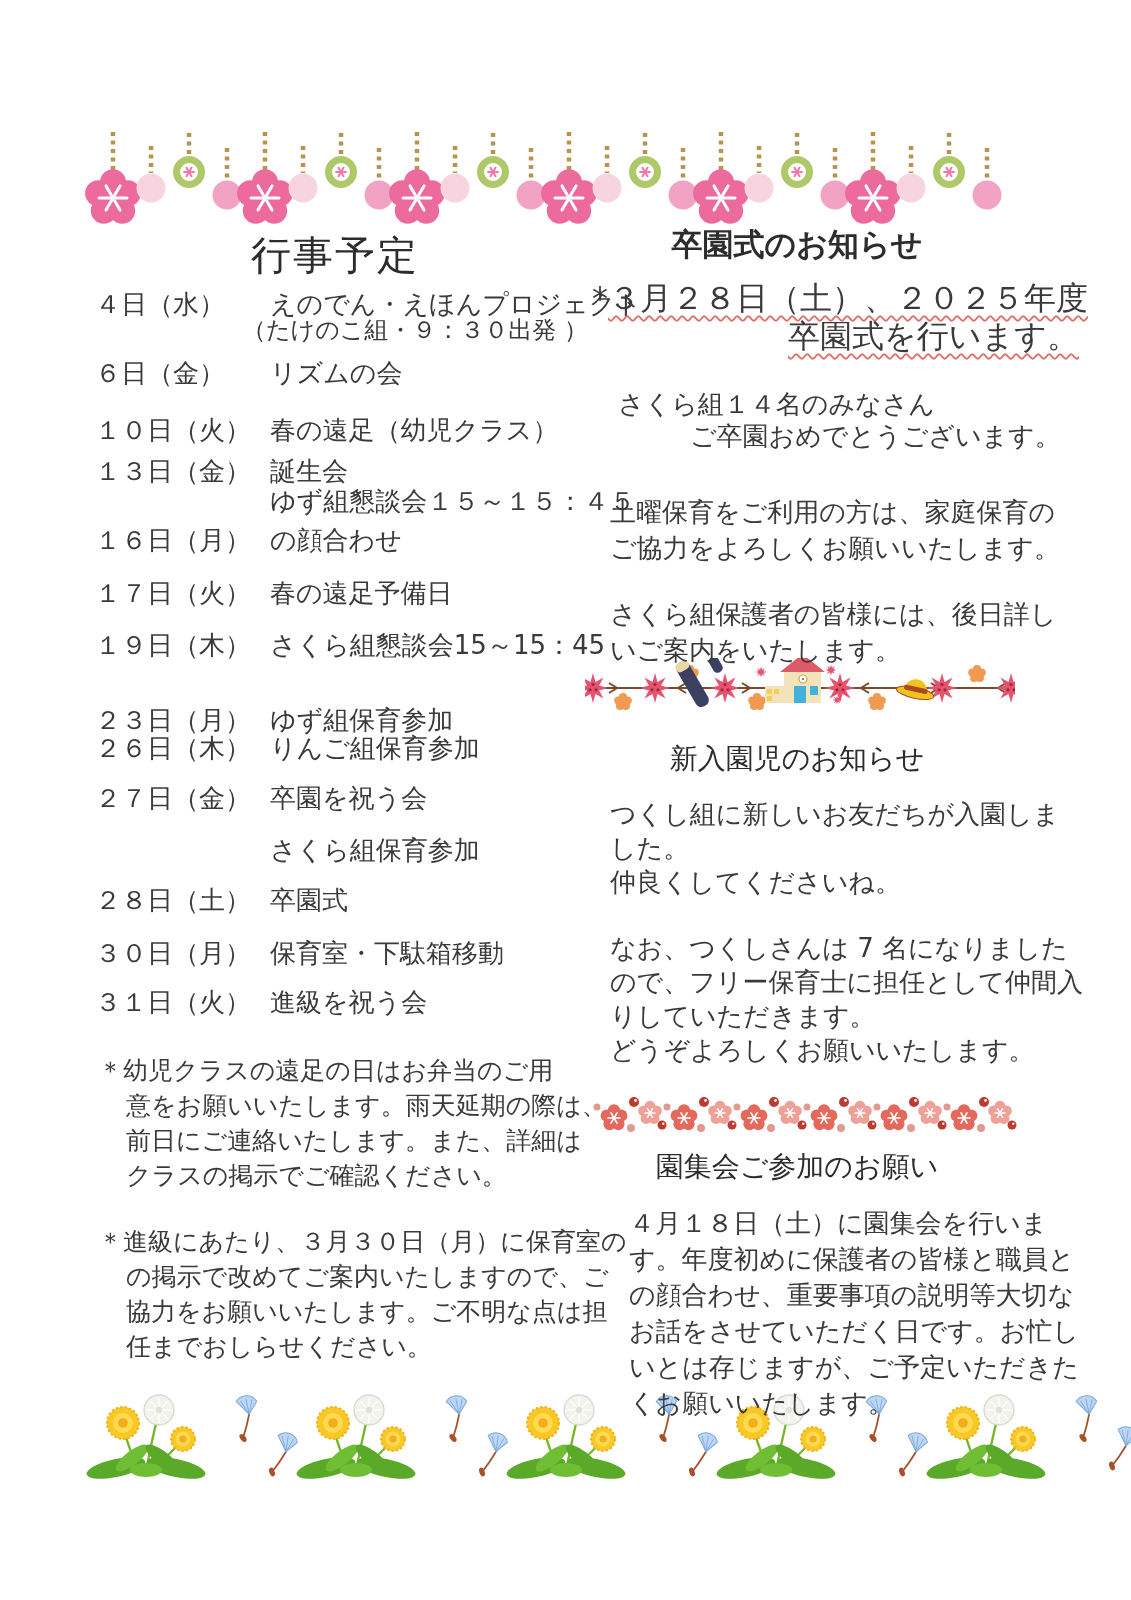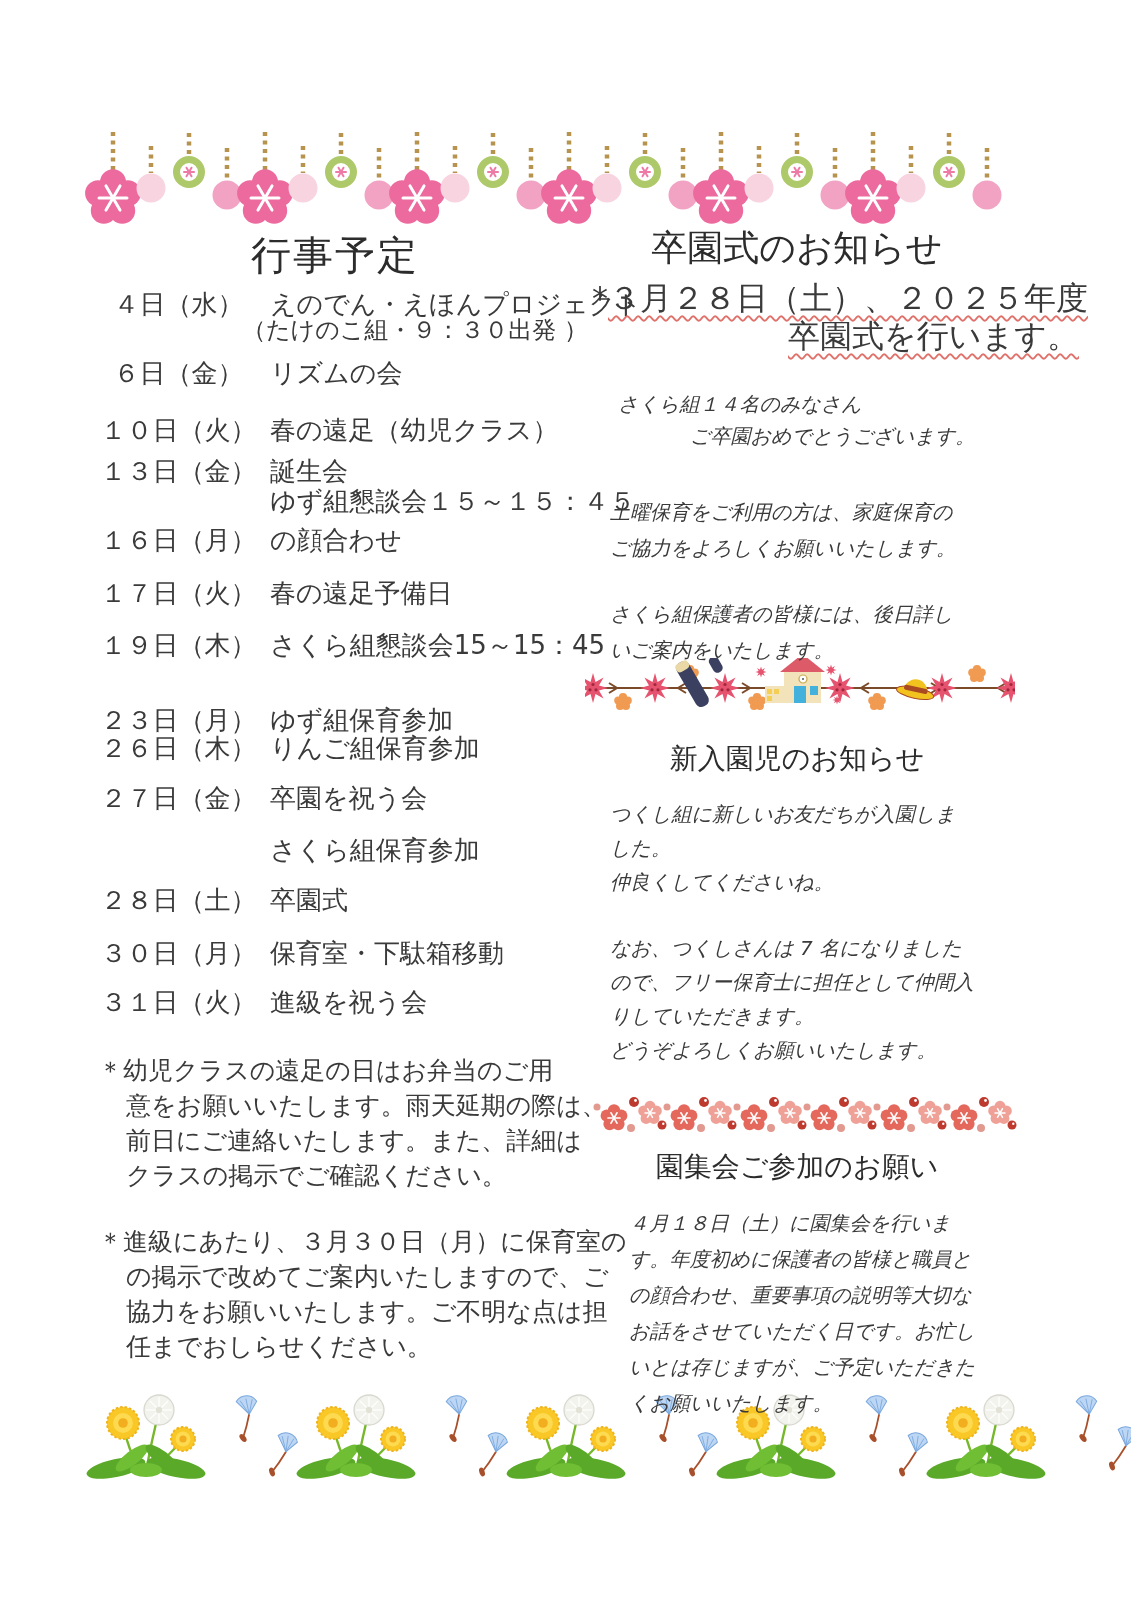--- a/index.html
+++ b/index.html
@@ -10,33 +10,33 @@
   body{
     width:1131px;height:1600px;position:relative;background:#ffffff;
     font-family:"DejaVu Sans","Liberation Sans",sans-serif;
     color:var(--text);overflow:hidden;
   }
   .deco{position:absolute;}
   
   .ltitle{position:absolute;left:100px;top:228px;width:470px;text-align:center;
           font-size:40px;font-weight:500;color:var(--title);letter-spacing:2px;white-space:nowrap;}
   .row{position:absolute;left:95px;font-size:26px;line-height:32px;white-space:nowrap;}
-  .row .date{display:inline-block;width:167px;text-align:center;}
+  .row .date{display:inline-block;width:167px;text-align:left;}
   .row .event{padding-left:8px;}
   .sub{position:absolute;font-size:26px;line-height:32px;white-space:nowrap;}
   .sub-small{position:absolute;font-size:24px;line-height:26px;white-space:nowrap;}
   .note{position:absolute;left:98px;font-size:25px;line-height:35px;}
   .note div{white-space:nowrap;}
   .note .indent{padding-left:28px;}
   
   .rtitle{position:absolute;left:585px;width:424px;text-align:center;color:var(--title);white-space:nowrap;}
-  .rtitle.big{font-size:36px;font-weight:400;}
+  .rtitle.big{font-size:31px;font-weight:700;}
   .rtitle.bold{font-size:28px;font-weight:normal;}
   .rline{position:absolute;font-size:32px;line-height:34px;white-space:nowrap;}
-  .para{position:absolute;font-size:20px;font-style:italic;}
+  .para{position:absolute;font-size:26px;}
   .para div{white-space:nowrap;}
   .lh32 div{line-height:32px;}
   .lh34 div{line-height:34px;}
   .lh36 div{line-height:36px;}
   .ind72{padding-left:72px;}
   .wavy{
     text-decoration-line:underline;text-decoration-style:wavy;
     text-decoration-color:var(--underline);text-decoration-thickness:2px;
     text-underline-offset:6px;
   }

